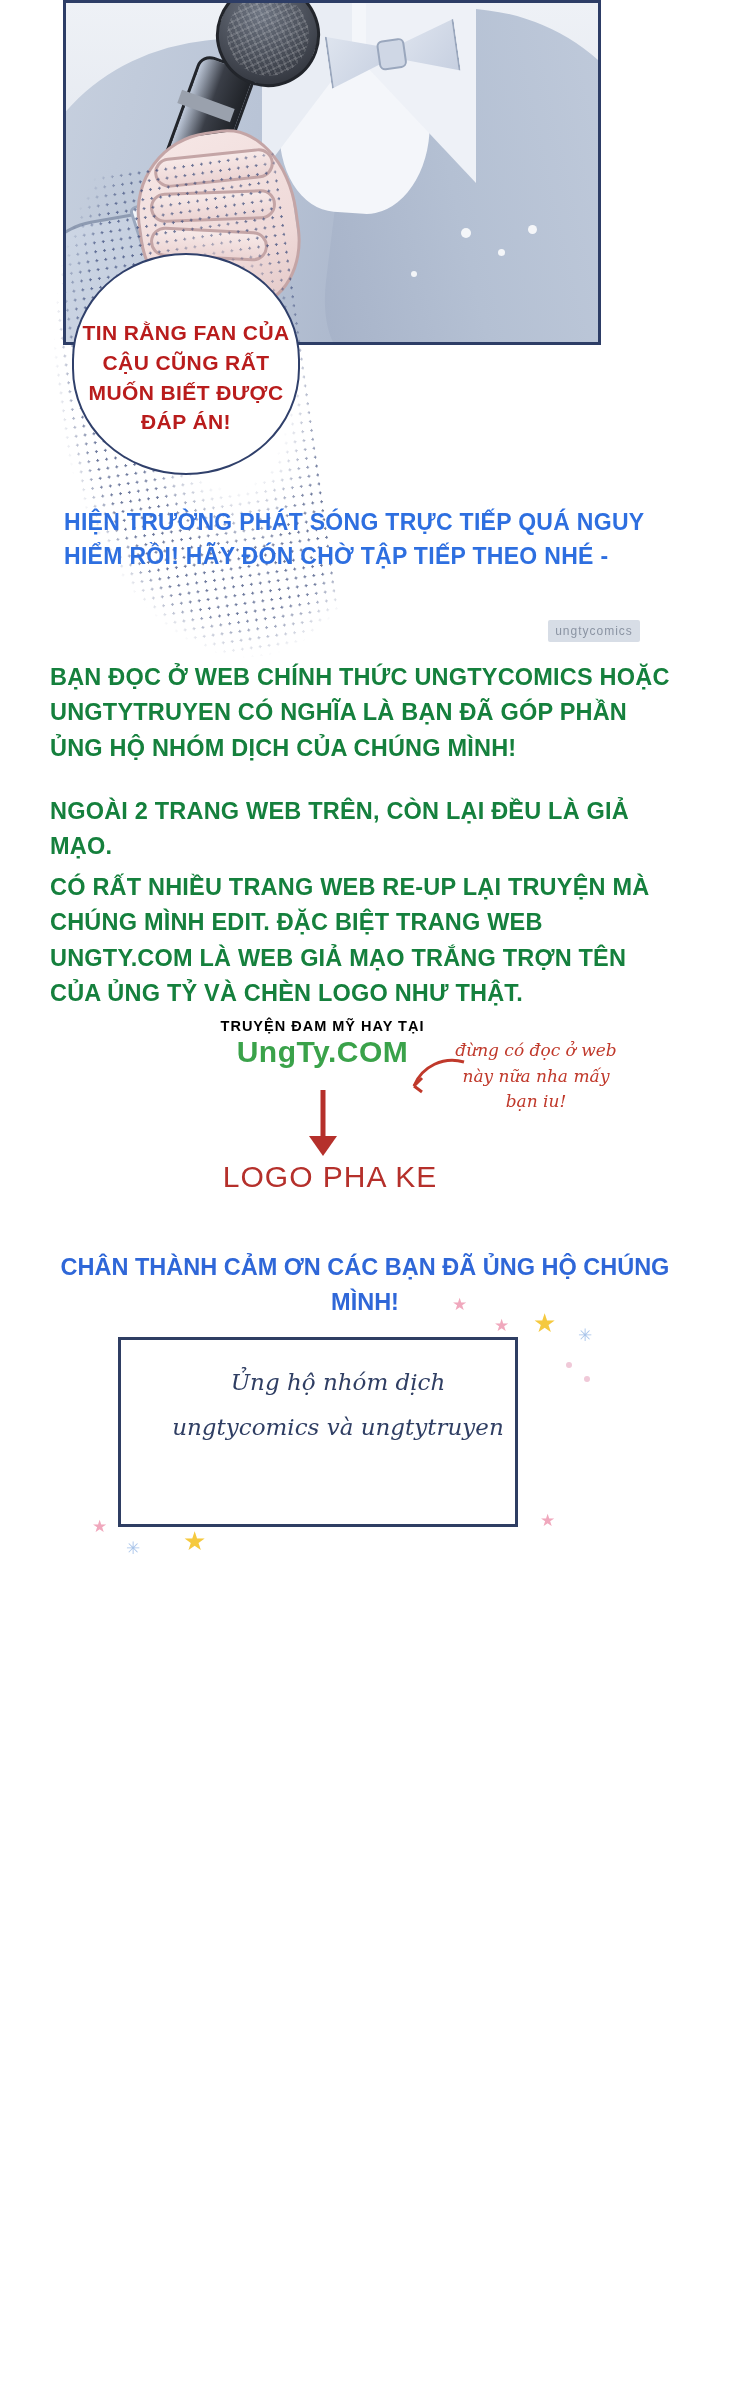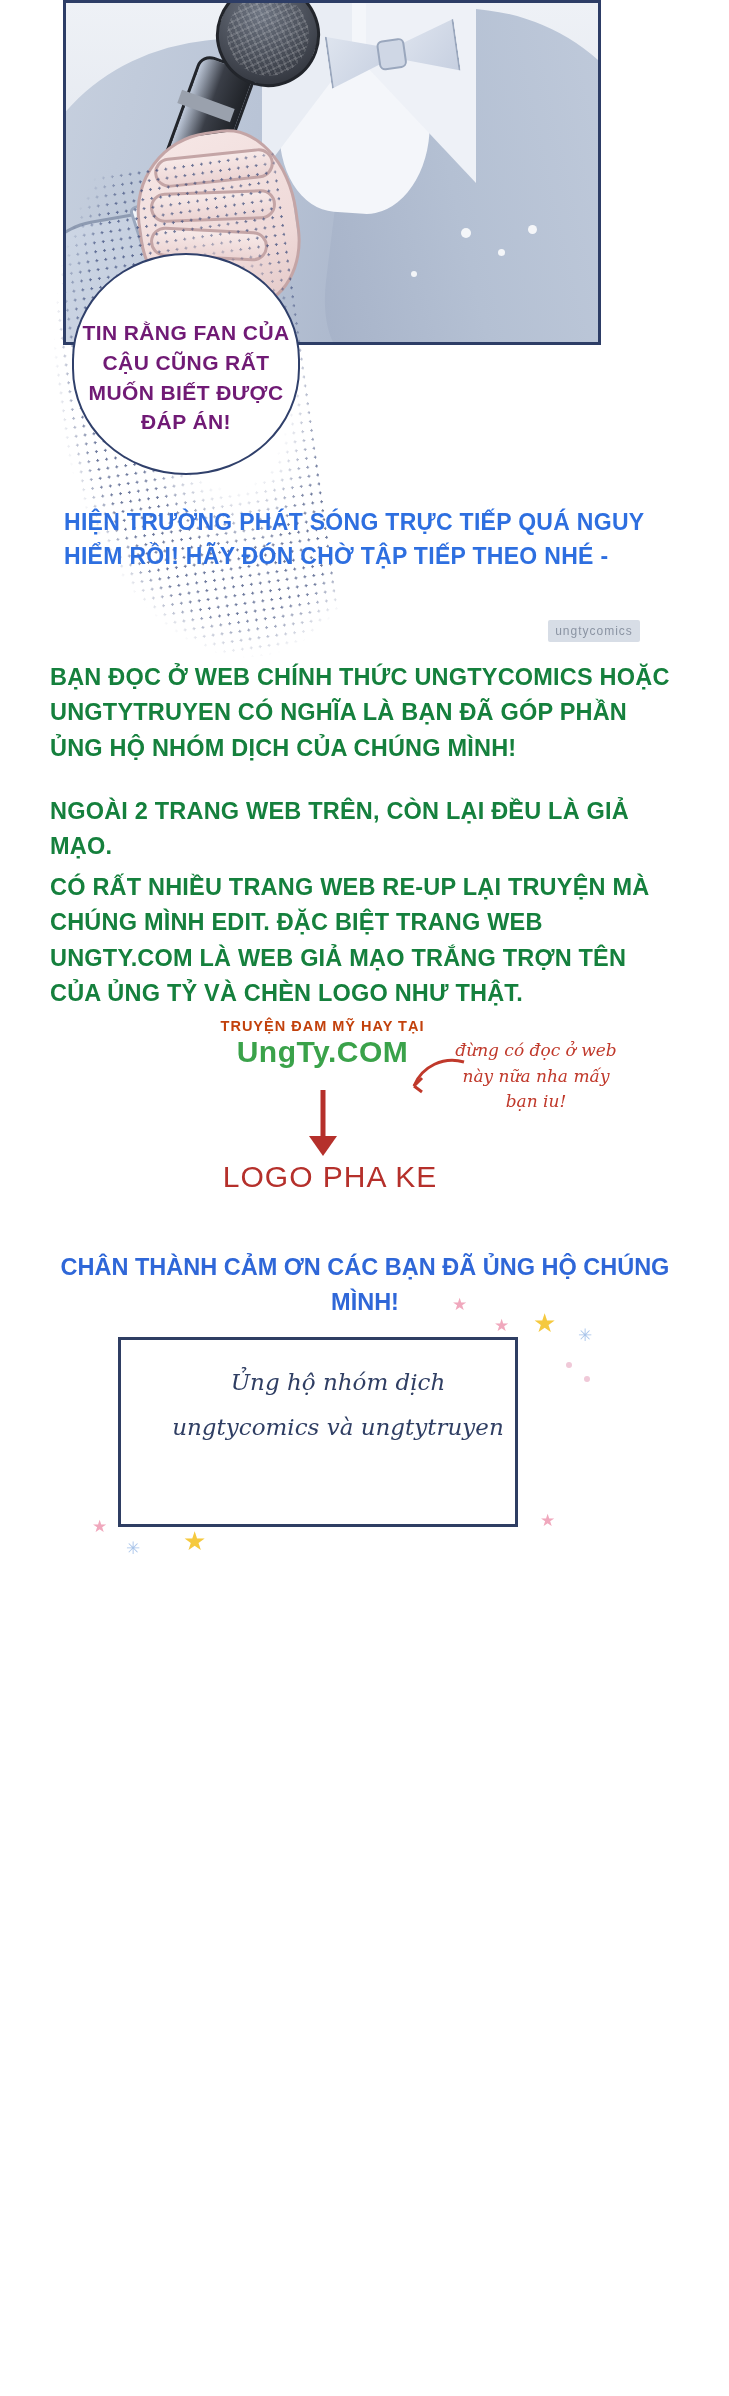--- a/index.html
+++ b/index.html
@@ -240,21 +240,21 @@
     border-radius: 50% / 48%;
     background: #ffffff;
     box-sizing: border-box;
   }
   .bubble-text {
     position: absolute;
     left: 78px;
     top: 318px;
     width: 216px;
     text-align: center;
-    color: #701a75;
+    color: #b91c1c;
     font-size: 21px;
     line-height: 1.42;
     letter-spacing: 0.4px;
     font-weight: 700;
     text-transform: uppercase;
   }
 
   
   .blue-caption {
     position: absolute;
@@ -305,21 +305,21 @@
 
   
   .fakelogo {
     position: absolute;
     left: 215px;
     top: 1018px;
     width: 215px;
     text-align: center;
   }
   .fakelogo .top {
-    color: #c2410c;
+    color: #000000;
     font-size: 14.5px;
     letter-spacing: 1px;
     font-weight: 700;
     text-transform: uppercase;
   }
   .fakelogo .big {
     color: #3aa24a;
     font-size: 30px;
     font-weight: 700;
     letter-spacing: 0.5px;

